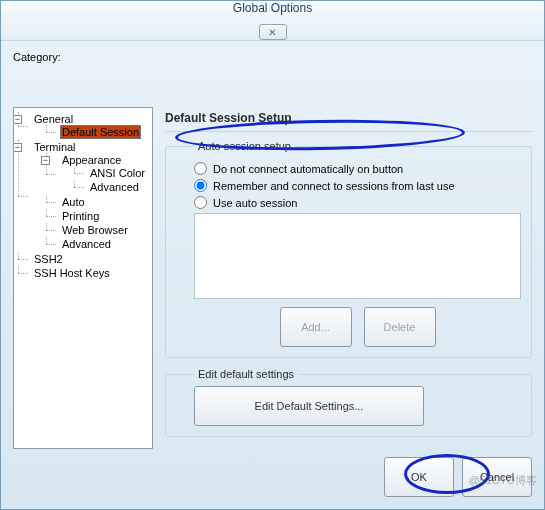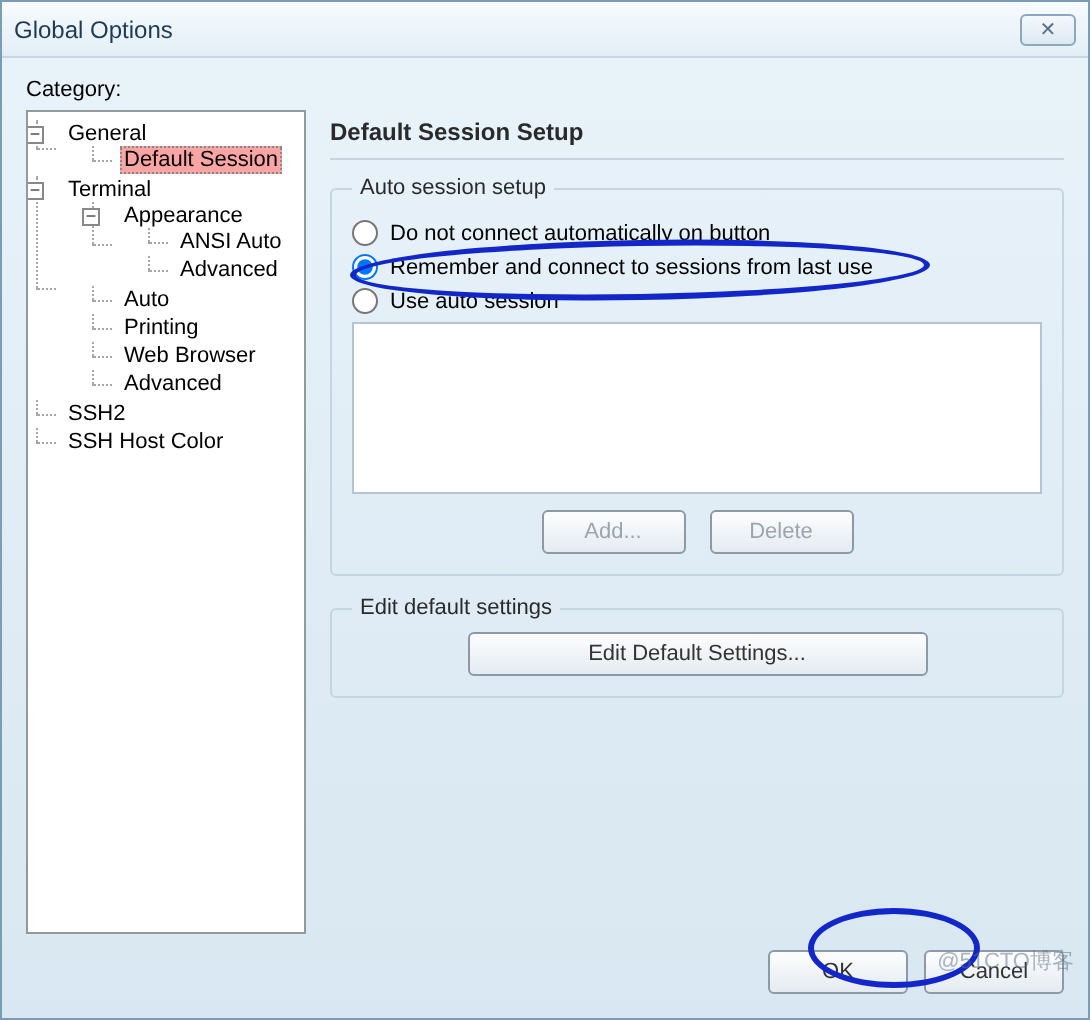--- a/index.html
+++ b/index.html
@@ -15,40 +15,42 @@
   }
   .window {
     width: 545px;
     height: 510px;
     background: linear-gradient(#e9f3fa, #d8e7f1);
     border: 1px solid #7a9cb5;
     display: flex;
     flex-direction: column;
   }
   .titlebar {
-    height: 28px;
+    height: 40px;
     background: linear-gradient(#f7fbfd, #e2eef6);
     border-bottom: 1px solid #c6d8e4;
     display: flex;
     align-items: center;
     padding: 0 6px;
     justify-content: space-between;
+    flex-direction: column;
   }
   .titlebar .title { color: #1e3a55; font-size: 12px; }
   .close-btn {
     width: 28px; height: 16px; border: 1px solid #8ba9be; border-radius: 3px;
     background: linear-gradient(#f4f8fb, #dde9f1);
     display:flex;align-items:center;justify-content:center;
     font-size:10px;color:#5a7185;
   }
   .body-area {
     flex: 1;
     padding: 10px 12px 0 12px;
     display: flex;
     flex-direction: column;
+    gap: 40px;
   }
   .category-label { margin-bottom: 4px; }
   .main-panes {
     flex: 1;
     display: flex;
     gap: 12px;
     min-height: 0;
   }
   .tree-pane {
     width: 140px;
@@ -73,64 +75,64 @@
     width: 10px;
     border-top: 1px dotted #a7a7a7;
   }
   .tree li:last-child::before { bottom: auto; height: 50%; }
   .tree .tog {
     position: absolute; left: -5px; top: 3px;
     width: 9px; height: 9px; background: #fff; border:1px solid #888;
     font-size: 9px; line-height: 7px; text-align: center; color:#333;
   }
   .tree .label { padding: 0 2px; cursor: default; }
-  .tree .selected { background: #fca5a5; border: 1px dotted #888; padding:0 1px;}
+  .tree .selected { background: #c2410c; border: 1px dotted #888; padding:0 1px;}
   .content-pane {
     flex: 1;
     padding-top: 0;
   }
   .content-title {
     font-weight: bold;
     font-size: 12px;
     color: #2a2a2a;
     padding: 4px 0 6px 0;
     border-bottom: 1px solid #c6d6e0;
     margin-bottom: 8px;
   }
   fieldset.group {
     border: 1px solid #c6d6e0;
     border-radius: 3px;
     margin: 0 0 10px 0;
-    padding: 6px 10px 10px 10px;
+    padding: 6px 10px 10px 28px;
     background: transparent;
   }
   fieldset.group legend { padding: 0 4px; color: #2a2a2a; }
   .radio-row { display: flex; align-items: center; gap: 6px; margin: 4px 0; }
   .radio-row input { margin:0; }
   .listbox {
     width: 100%;
     height: 86px;
     background: #fff;
     border: 1px solid #b5c5d0;
     margin-top: 4px;
   }
   .btn-row { display:flex; gap:12px; justify-content:center; margin-top:8px; }
   button.btn {
     min-width: 72px;
-    height: 22px;
+    height: 40px;
     font: inherit;
     border: 1px solid #8b9aa6;
     border-radius: 3px;
     background: linear-gradient(#fdfdfe, #e4ebf1);
     color: #333;
     padding: 0 10px;
   }
   button.btn:disabled { color: #9aa5ad; }
   .desc { color: #2a2a2a; margin: 2px 0 10px 4px; line-height: 1.35; }
-  .wide-btn-wrap { display:flex; justify-content:center; }
+  .wide-btn-wrap { display:flex; justify-content:flex-start; }
   button.wide { width: 230px; }
   .footer {
     display:flex; justify-content:flex-end; gap:8px;
     padding: 8px 12px 12px 0;
   }
   button.ok { min-width: 70px; }
   button.cancel { min-width: 70px; }
   .watermark {
     position:absolute; right:8px; bottom:22px;
     color: rgba(90,110,125,0.5); font-size:11px;
@@ -170,32 +172,32 @@
               </ul>
             </li>
             <li>
               <span class="tog">−</span>
               <span class="label">Terminal</span>
               <ul>
                 <li>
                   <span class="tog">−</span>
                   <span class="label">Appearance</span>
                   <ul>
-                    <li><span class="label">ANSI Auto</span></li>
+                    <li><span class="label">ANSI Color</span></li>
                     <li><span class="label">Advanced</span></li>
                   </ul>
                 </li>
                 <li><span class="label">Auto</span></li>
                 <li><span class="label">Printing</span></li>
                 <li><span class="label">Web Browser</span></li>
                 <li><span class="label">Advanced</span></li>
               </ul>
             </li>
             <li><span class="label">SSH2</span></li>
-            <li><span class="label">SSH Host Color</span></li>
+            <li><span class="label">SSH Host Keys</span></li>
           </ul>
         </div>
       </div>
 
       <div class="content-pane">
         <div class="content-title">Default Session Setup</div>
 
         <fieldset class="group">
           <legend>Auto session setup</legend>
 

